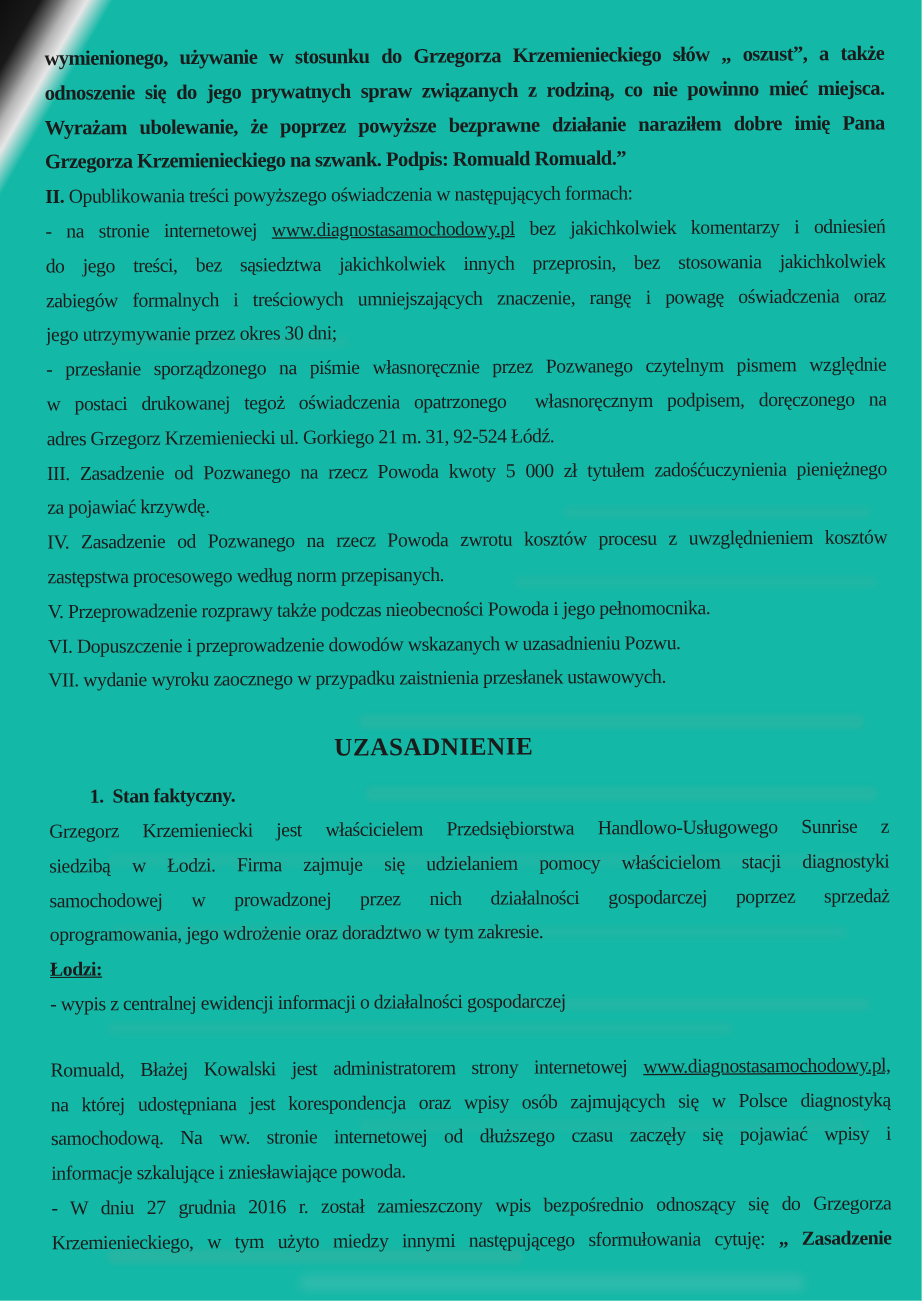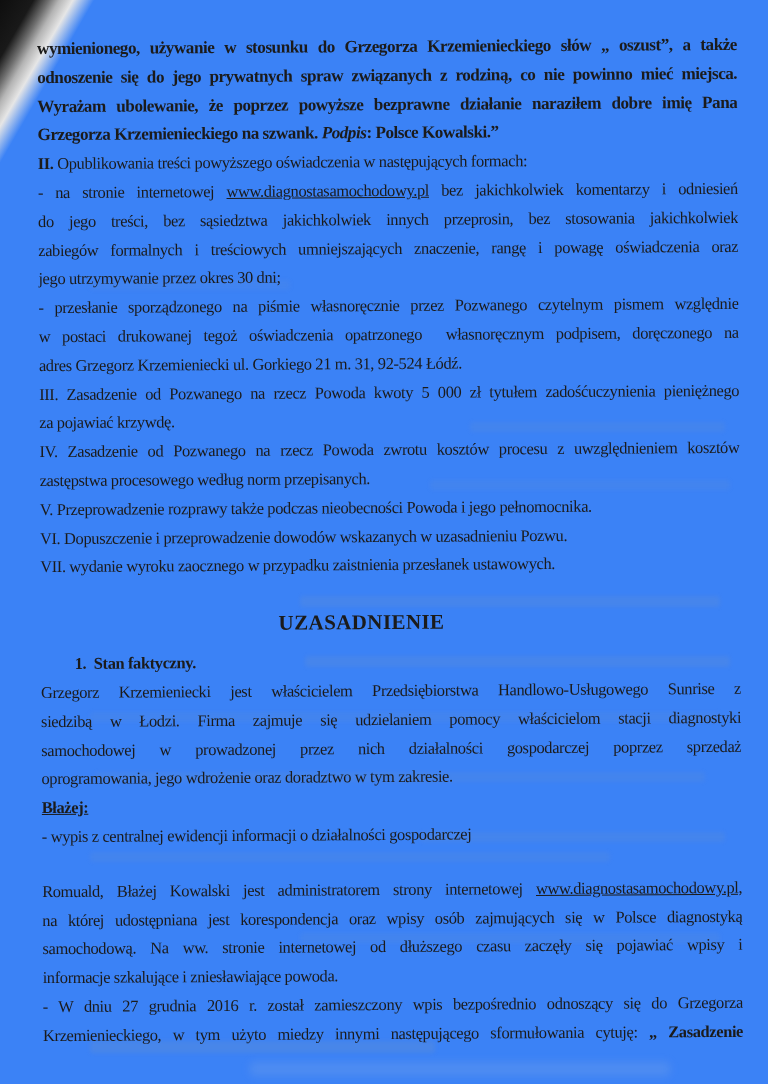--- a/index.html
+++ b/index.html
@@ -1,40 +1,40 @@
 <!DOCTYPE html>
 <html><head>
 <meta charset="utf-8">
 <style>
   html,body{margin:0;padding:0;}
   body{
     width:768px;height:1084px;position:relative;overflow:hidden;
     background:#fdfdfe;
     font-family:"Liberation Serif","DejaVu Serif",serif;
   }
-  .page{position:absolute;inset:0;background:#3b82f6;}
+  .page{position:absolute;inset:0;background:#14b8a6;}
   
   .corner-fold{
     position:absolute;top:0;left:0;width:160px;height:250px;pointer-events:none;
     background:linear-gradient(120deg,
       #0e0e0e 0%, #191919 11%, #6f6f6f 16%, #b4b4b4 19.5%,
       #e6e6e6 24%, rgba(253,253,254,0) 31%);
   }
   .rotator{position:absolute;inset:0;transform:rotate(-0.35deg);transform-origin:50% 50%;}
   .content{position:absolute;left:40px;top:33px;width:700px;color:#1b1b1b;}
   .line{
     font-size:16.5px;letter-spacing:-0.4px;
     line-height:28.8px;height:28.8px;overflow:hidden;
     white-space:normal;
   }
   .line.big{font-size:17.2px;letter-spacing:-0.5px;}
   .just{text-align:justify;}
   .just::after{content:"";display:inline-block;width:100%;height:0;}
   .b{font-weight:bold;}
-  .i{font-style:italic;}
+  .i{}
   .u{text-decoration:underline;}
   .heading{
     font-size:21px;font-weight:bold;text-align:center;
     height:32px;line-height:32px;margin-top:26px;padding-right:58px;
     letter-spacing:0.4px;
   }
   .indent{padding-left:34px;}
   .gap-sm{margin-top:10px;}
   .gap-lg{margin-top:26px;}
   
@@ -69,21 +69,21 @@
   <div class="smudge sm9"></div>
   <div class="smudge sm10"></div>
   <div class="smudge sm11"></div>
   <div class="smudge sm12"></div>
 
   <div class="rotator">
     <div class="content" id="doc-content">
         <div class="line just big"><span class="b ">wymienionego, używanie w stosunku do Grzegorza Krzemienieckiego słów „ oszust”, a także</span></div>
         <div class="line just big"><span class="b ">odnoszenie się do jego prywatnych spraw związanych z rodziną, co nie powinno mieć miejsca.</span></div>
         <div class="line just big"><span class="b ">Wyrażam ubolewanie, że poprzez powyższe bezprawne działanie naraziłem dobre imię Pana</span></div>
-        <div class="line big"><span class="b ">Grzegorza Krzemienieckiego na szwank. </span><span class="b i ">Podpis</span><span class="b ">: Polsce Kowalski.”</span></div>
+        <div class="line big"><span class="b ">Grzegorza Krzemienieckiego na szwank. </span><span class="b i ">Podpis</span><span class="b ">: Romuald Romuald.”</span></div>
         <div class="line"><span class="b ">II.</span><span class=""> Opublikowania treści powyższego oświadczenia w następujących formach:</span></div>
         <div class="line just"><span class="">- na stronie internetowej </span><span class="u ">www.diagnostasamochodowy.pl</span><span class=""> bez jakichkolwiek komentarzy i odniesień</span></div>
         <div class="line just"><span class="">do jego treści, bez sąsiedztwa jakichkolwiek innych przeprosin, bez stosowania jakichkolwiek</span></div>
         <div class="line just"><span class="">zabiegów formalnych i treściowych umniejszających znaczenie, rangę i powagę oświadczenia oraz</span></div>
         <div class="line"><span class="">jego utrzymywanie przez okres 30 dni;</span></div>
         <div class="line just"><span class="">- przesłanie sporządzonego na piśmie własnoręcznie przez Pozwanego czytelnym pismem względnie</span></div>
         <div class="line just"><span class="">w postaci drukowanej tegoż oświadczenia opatrzonego &nbsp;własnoręcznym podpisem, doręczonego na</span></div>
         <div class="line"><span class="">adres Grzegorz Krzemieniecki ul. Gorkiego 21 m. 31, 92-524 Łódź.</span></div>
         <div class="line just"><span class="">III. Zasadzenie od Pozwanego na rzecz Powoda kwoty 5 000 zł tytułem zadośćuczynienia pieniężnego</span></div>
         <div class="line"><span class="">za pojawiać krzywdę.</span></div>
@@ -91,21 +91,21 @@
         <div class="line"><span class="">zastępstwa procesowego według norm przepisanych.</span></div>
         <div class="line"><span class="">V. Przeprowadzenie rozprawy także podczas nieobecności Powoda i jego pełnomocnika.</span></div>
         <div class="line"><span class="">VI. Dopuszczenie i przeprowadzenie dowodów wskazanych w uzasadnieniu Pozwu.</span></div>
         <div class="line"><span class="">VII. wydanie wyroku zaocznego w przypadku zaistnienia przesłanek ustawowych.</span></div>
         <div class="line heading"><span class="b ">UZASADNIENIE</span></div>
         <div class="line indent gap-sm"><span class="b ">1.&nbsp;&nbsp;Stan faktyczny.</span></div>
         <div class="line just"><span class="">Grzegorz Krzemieniecki jest właścicielem Przedsiębiorstwa Handlowo-Usługowego Sunrise z</span></div>
         <div class="line just"><span class="">siedzibą w Łodzi. Firma zajmuje się udzielaniem pomocy właścicielom stacji diagnostyki</span></div>
         <div class="line just"><span class="">samochodowej w prowadzonej przez nich działalności gospodarczej poprzez sprzedaż</span></div>
         <div class="line"><span class="">oprogramowania, jego wdrożenie oraz doradztwo w tym zakresie.</span></div>
-        <div class="line"><span class="b u ">Błażej:</span></div>
+        <div class="line"><span class="b u ">Łodzi:</span></div>
         <div class="line"><span class="">- wypis z centralnej ewidencji informacji o działalności gospodarczej</span></div>
         <div class="line just gap-lg"><span class="">Romuald, Błażej Kowalski jest administratorem strony internetowej </span><span class="u ">www.diagnostasamochodowy.pl,</span></div>
         <div class="line just"><span class="">na której udostępniana jest korespondencja oraz wpisy osób zajmujących się w Polsce diagnostyką</span></div>
         <div class="line just"><span class="">samochodową. Na ww. stronie internetowej od dłuższego czasu zaczęły się pojawiać wpisy i</span></div>
         <div class="line"><span class="">informacje szkalujące i zniesławiające powoda.</span></div>
         <div class="line just"><span class="">- W dniu 27 grudnia 2016 r. został zamieszczony wpis bezpośrednio odnoszący się do Grzegorza</span></div>
         <div class="line just"><span class="">Krzemienieckiego, w tym użyto miedzy innymi następującego sformułowania cytuję: </span><span class="b ">„ Zasadzenie</span></div>
       </div>
   </div>
 </div>

